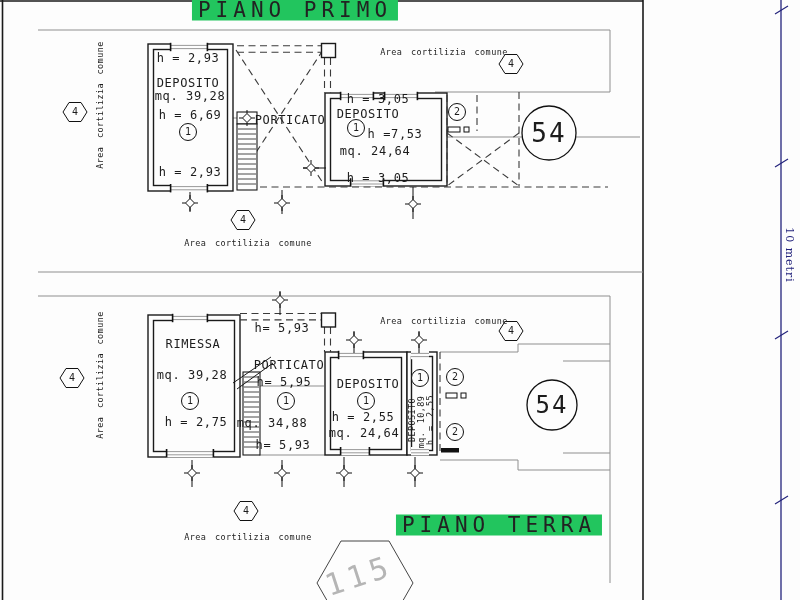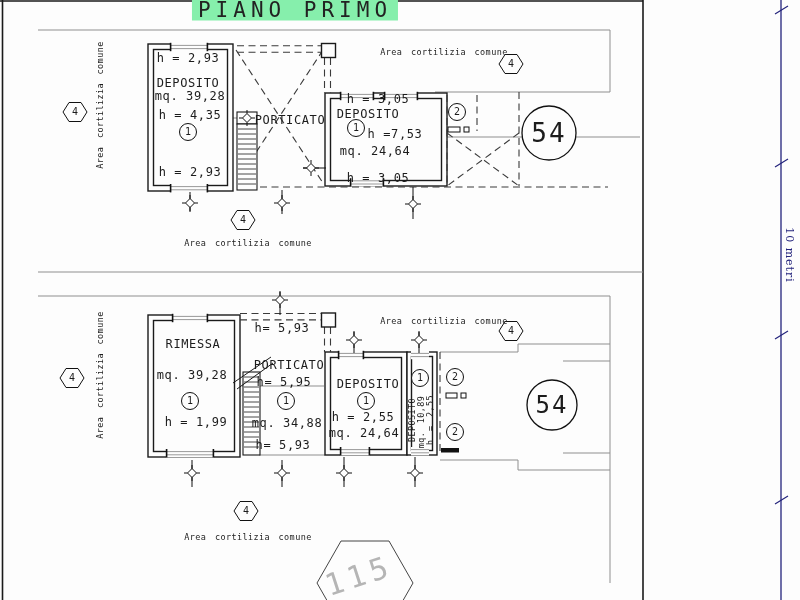--- a/index.html
+++ b/index.html
@@ -4,21 +4,21 @@
 <style>
   html,body{margin:0;padding:0;background:#fff;}
   .sheet{position:relative;width:800px;height:600px;background:#fdfdfd;overflow:hidden;
          font-family:"DejaVu Sans Mono",monospace;}
   .sheet svg{position:absolute;left:0;top:0;z-index:1;}
   .t{position:absolute;transform:translate(-50%,-50%);white-space:nowrap;color:#1c1c1c;
      font-family:"DejaVu Sans Mono",monospace;z-index:2;line-height:1;}
   .f9{font-size:12px;letter-spacing:.6px;}
   .f85{font-size:8.5px;letter-spacing:.4px;word-spacing:3px;}
   .f10{font-size:10px;}
-  .title{font-size:21px;letter-spacing:5px;background:#86efac;padding:0 6px;color:#222;}
+  .title{font-size:21px;letter-spacing:5px;background:#22c55e;padding:0 6px;color:#222;}
   .t54a{font-size:26px;letter-spacing:2px;}
   .t54b{font-size:24px;letter-spacing:2px;}
   .t115{font-size:30px;color:#b5b5b5;letter-spacing:5px;
         transform:translate(-50%,-50%) rotate(-18deg);}
   .vert{transform:translate(-50%,-50%) rotate(-90deg);}
   .vertcw{transform:translate(-50%,-50%) rotate(90deg);}
   .scaletxt{font-family:"DejaVu Serif",serif;font-size:11px;color:#23237c;letter-spacing:1px;}
 </style>
 </head>
 <body>
@@ -246,21 +246,21 @@
 
 <div class="t title" style="left:295px;top:10px">PIANO PRIMO</div>
 <div class="t f85 vert" style="left:100px;top:105px">Area cortilizia comune</div>
 <div class="t f10" style="left:75px;top:112px">4</div>
 <div class="t f85" style="left:444px;top:52px">Area cortilizia comune</div>
 <div class="t f10" style="left:511px;top:64px">4</div>
 
 <div class="t f9" style="left:188px;top:58px">h = 2,93</div>
 <div class="t f9" style="left:188px;top:83px">DEPOSITO</div>
 <div class="t f9" style="left:190px;top:96px">mq. 39,28</div>
-<div class="t f9" style="left:190px;top:115px">h = 4,35</div>
+<div class="t f9" style="left:190px;top:115px">h = 6,69</div>
 <div class="t f10" style="left:188px;top:132px">1</div>
 <div class="t f9" style="left:190px;top:172px">h = 2,93</div>
 
 <div class="t f9" style="left:290px;top:120px">PORTICATO</div>
 
 <div class="t f9" style="left:378px;top:99px">h = 3,05</div>
 <div class="t f9" style="left:368px;top:114px">DEPOSITO</div>
 <div class="t f10" style="left:356px;top:128px">1</div>
 <div class="t f9" style="left:395px;top:134px">h =7,53</div>
 <div class="t f9" style="left:375px;top:151px">mq. 24,64</div>
@@ -272,42 +272,43 @@
 <div class="t f85" style="left:248px;top:243px">Area cortilizia comune</div>
 
 <div class="t f85 vert" style="left:100px;top:375px">Area cortilizia comune</div>
 <div class="t f10" style="left:72px;top:378px">4</div>
 <div class="t f85" style="left:444px;top:321px">Area cortilizia comune</div>
 <div class="t f10" style="left:511px;top:331px">4</div>
 
 <div class="t f9" style="left:193px;top:344px">RIMESSA</div>
 <div class="t f9" style="left:192px;top:375px">mq. 39,28</div>
 <div class="t f10" style="left:190px;top:401px">1</div>
-<div class="t f9" style="left:196px;top:422px">h = 1,99</div>
+<div class="t f9" style="left:196px;top:422px">h = 2,75</div>
 
 <div class="t f9" style="left:282px;top:328px">h= 5,93</div>
 <div class="t f9" style="left:289px;top:365px">PORTICATO</div>
 <div class="t f9" style="left:284px;top:382px">h= 5,95</div>
 <div class="t f10" style="left:286px;top:401px">1</div>
-<div class="t f9" style="left:287px;top:423px">mq. 34,88</div>
+<div class="t f9" style="left:272px;top:423px">mq. 34,88</div>
 <div class="t f9" style="left:283px;top:445px">h= 5,93</div>
 
 <div class="t f9" style="left:368px;top:384px">DEPOSITO</div>
 <div class="t f10" style="left:366px;top:401px">1</div>
 <div class="t f9" style="left:363px;top:417px">h = 2,55</div>
 <div class="t f9" style="left:364px;top:433px">mq. 24,64</div>
 
 <div class="t f10" style="left:420px;top:378px">1</div>
 <div class="t f85 vert" style="left:412px;top:420px">DEPOSITO</div>
 <div class="t f85 vert" style="left:421px;top:422px">mq. 10,89</div>
 <div class="t f85 vert" style="left:430px;top:420px">h = 2,55</div>
 
 <div class="t f10" style="left:455px;top:377px">2</div>
 <div class="t f10" style="left:455px;top:432px">2</div>
 <div class="t t54b" style="left:552px;top:405px">54</div>
 
 <div class="t f10" style="left:246px;top:511px">4</div>
 <div class="t f85" style="left:248px;top:537px">Area cortilizia comune</div>
 <div class="t t115" style="left:359px;top:576px">115</div>
+<div class="t title" style="left:499px;top:525px">PIANO TERRA</div>
 
 <div class="t scaletxt vertcw" style="left:789px;top:255px">10 metri</div>
 
 </div>
 
 </body></html>

